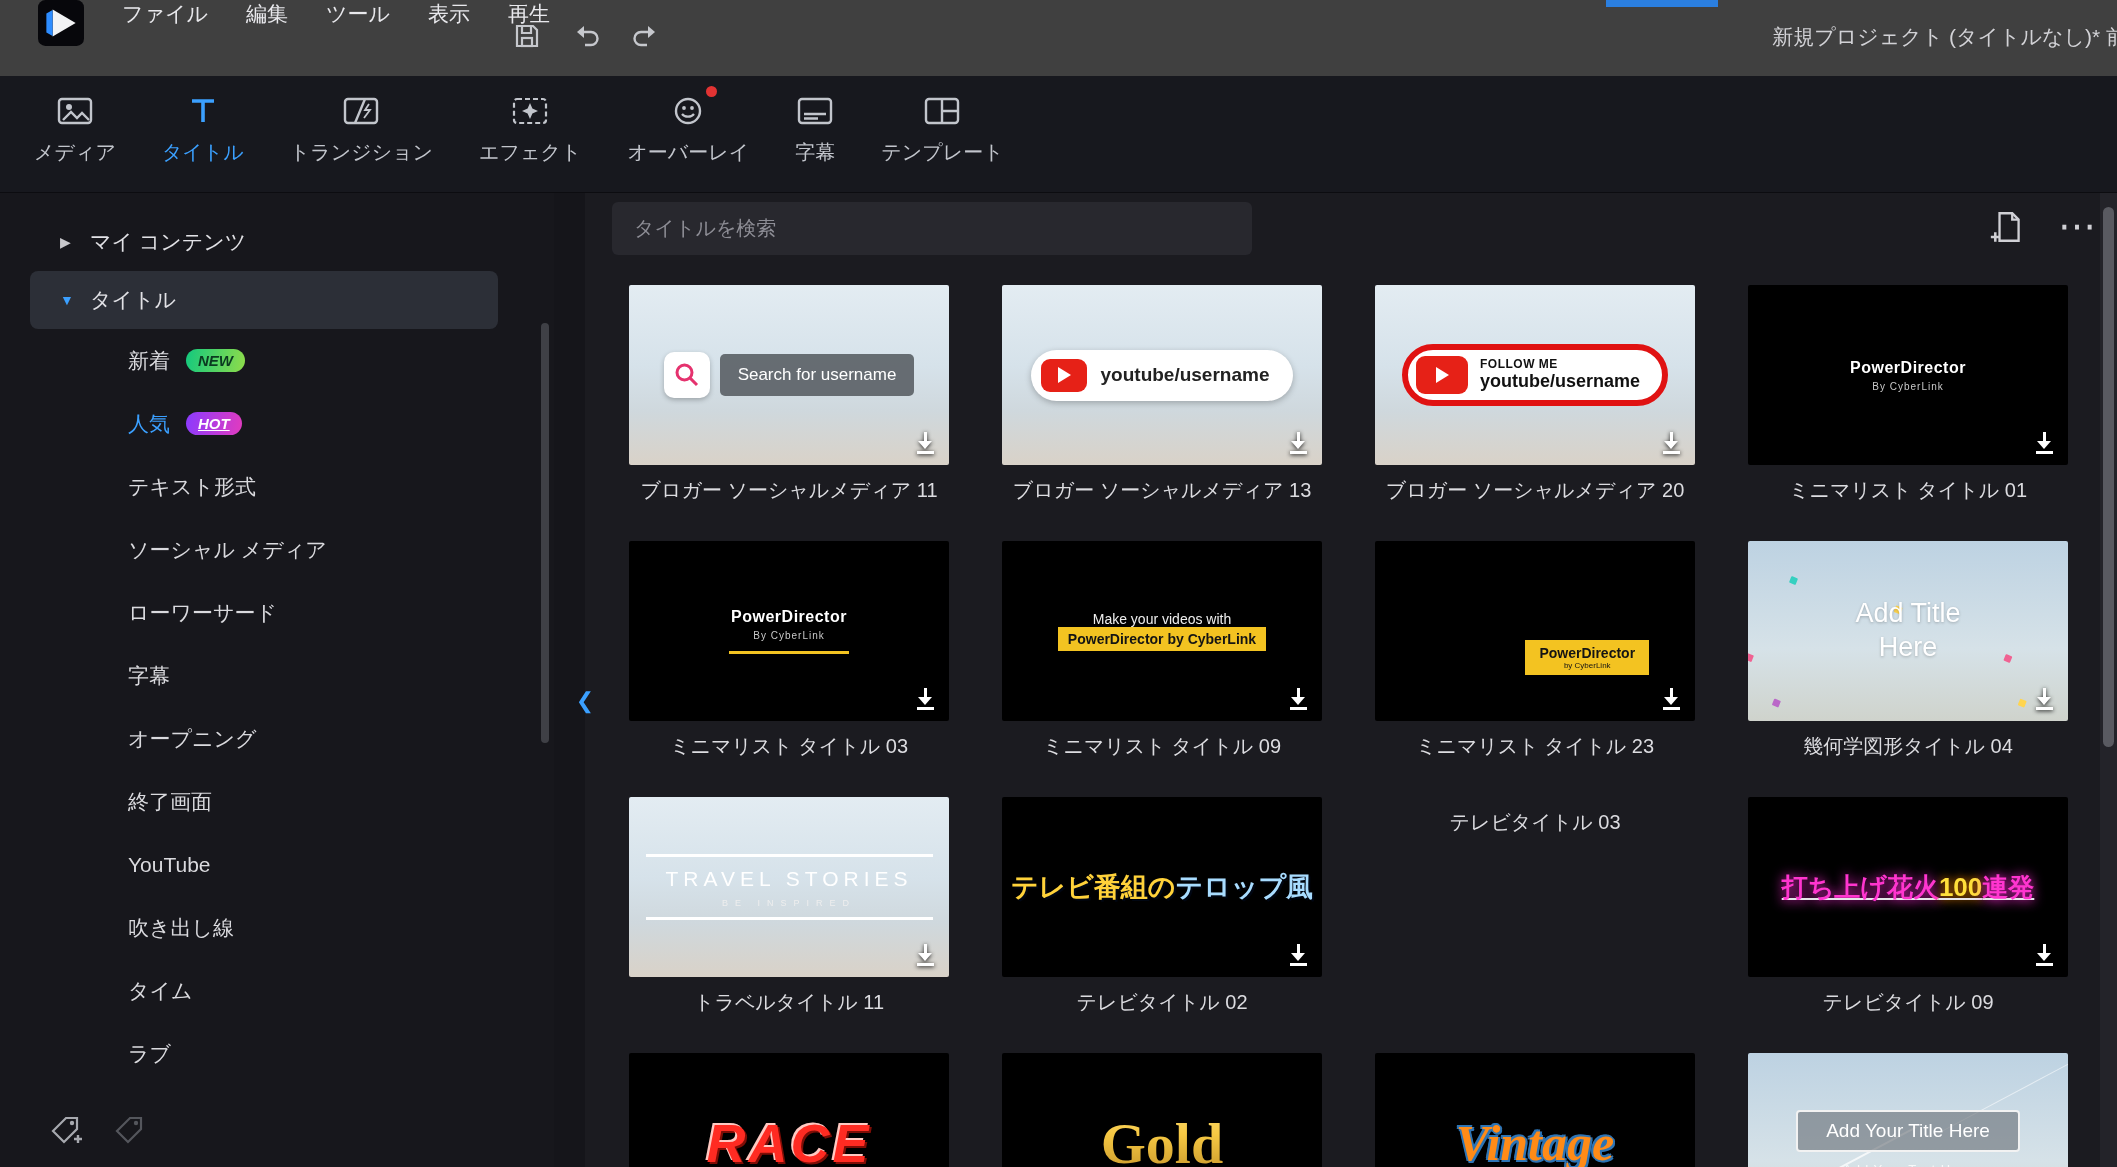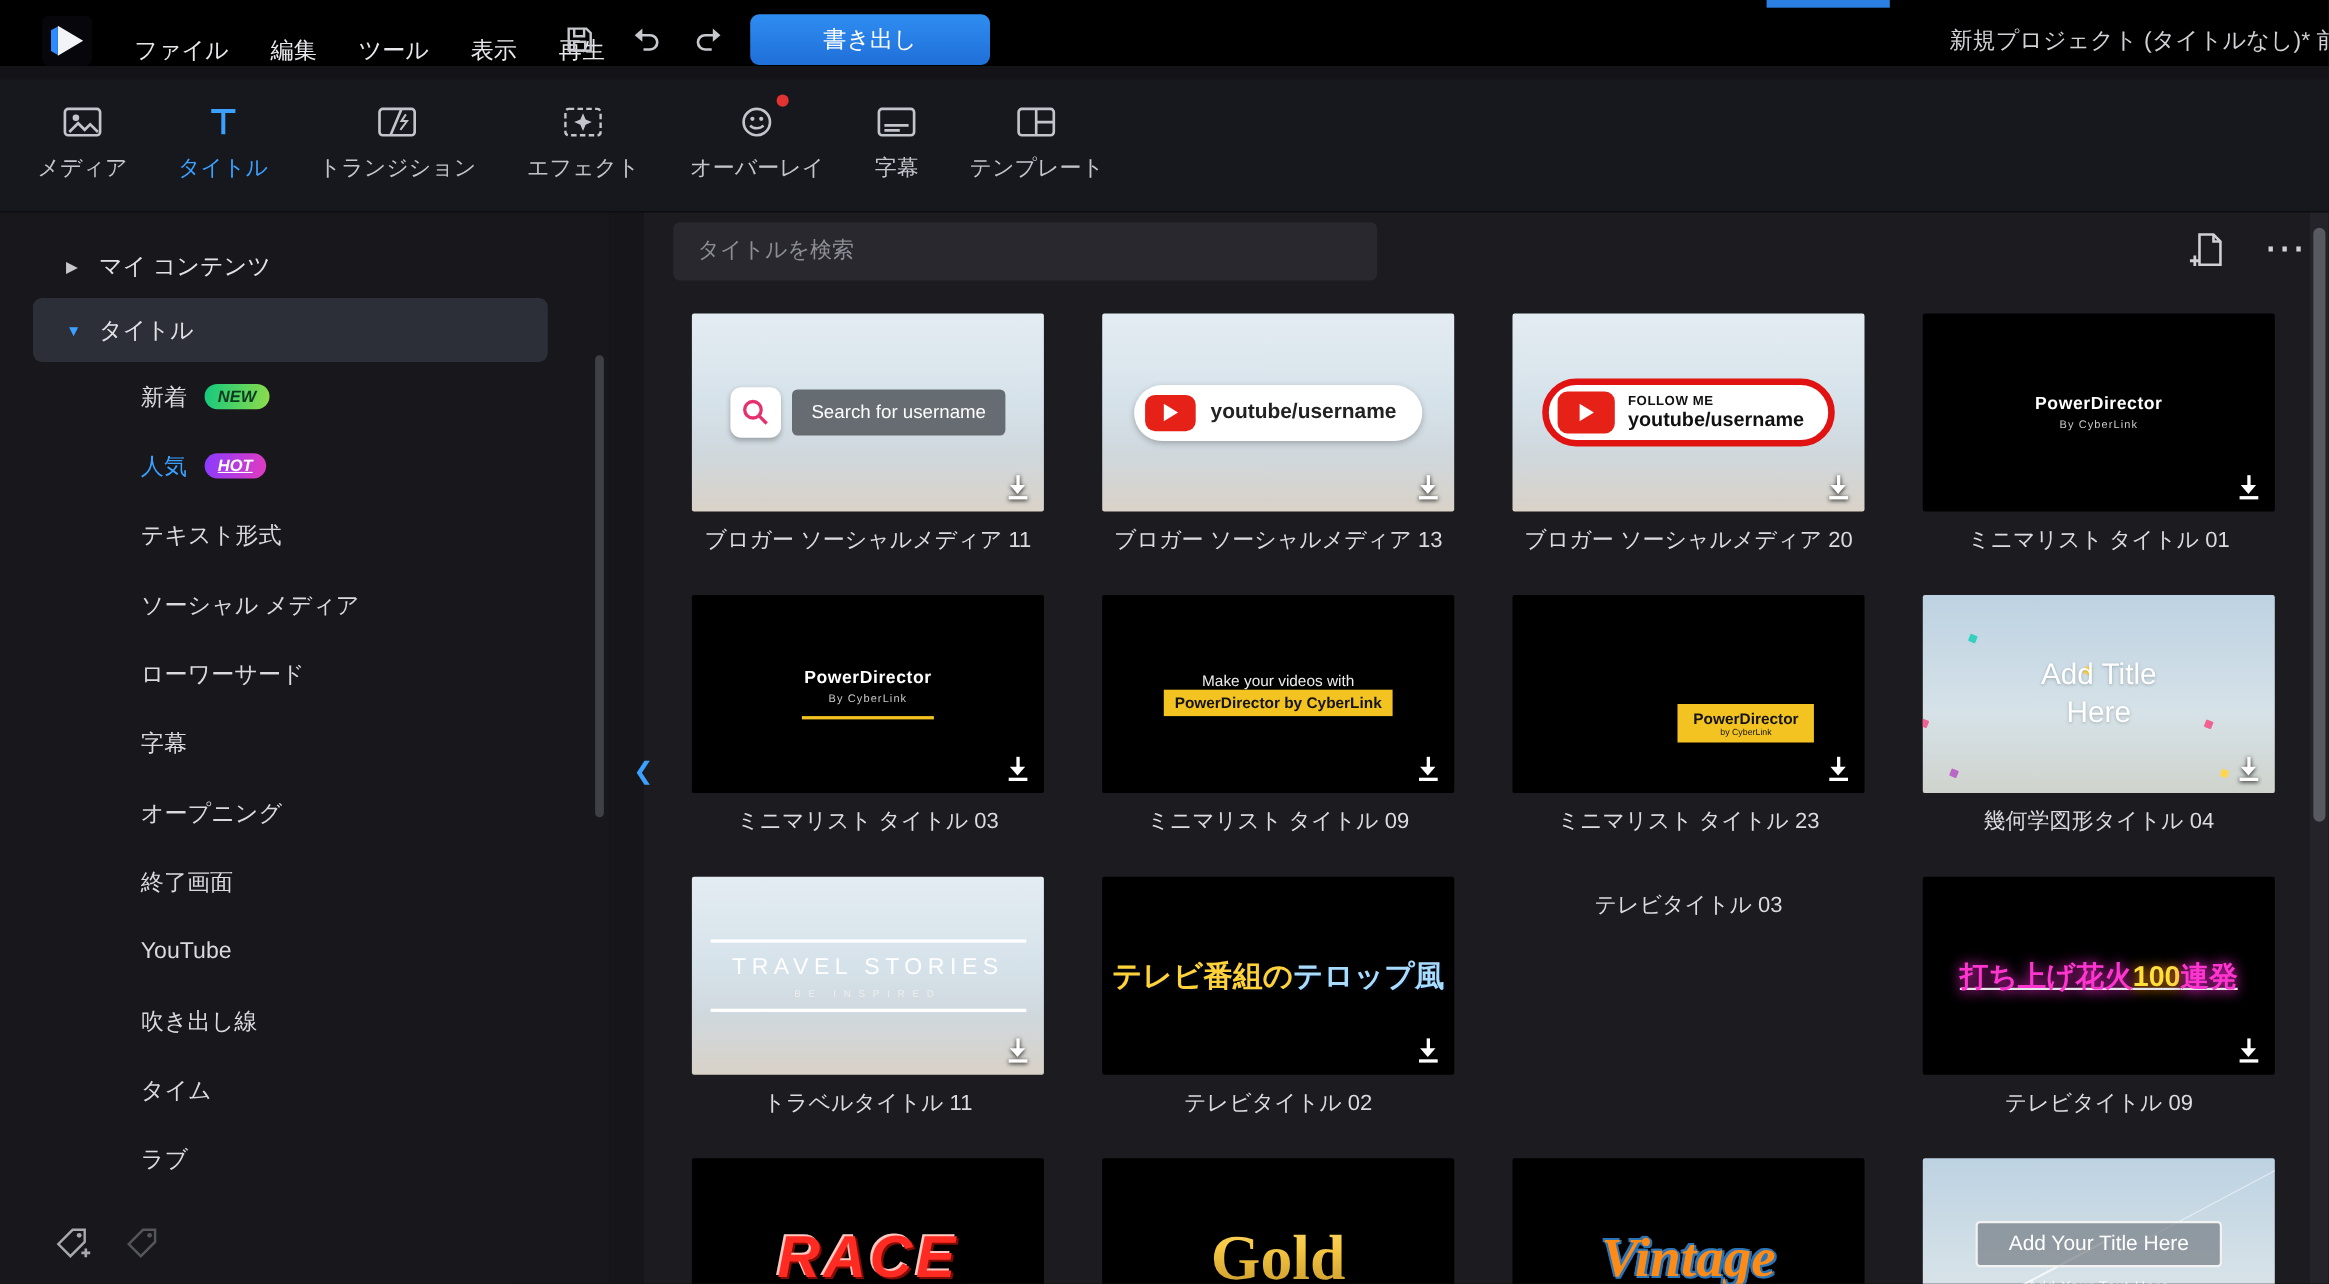--- a/index.html
+++ b/index.html
@@ -4,21 +4,21 @@
 <style>
   * { box-sizing: border-box; margin: 0; padding: 0; }
   html,body { width: 2117px; height: 1167px; }
   body {
     position: relative; overflow: hidden;
     background: #141418; color: #e6e6ea;
     font-family: "Liberation Sans", sans-serif;
   }
 
   
-  .titlebar { position:absolute; left:0; top:0; width:100%; height:60px; background:#000000; display:flex; align-items:flex-end; z-index:5; }
+  .titlebar { position:absolute; left:0; top:0; width:100%; height:76px; background:#404040; display:flex; align-items:flex-start; z-index:5; }
   .logo { width:46px; height:46px; margin-left:38px; flex:0 0 auto; }
   .menus { display:flex; gap:38px; margin-left:38px; font-size:21px; color:#e8e8ec; }
   .menus span { cursor:default; }
   .tb-icon { position:absolute; top:21px; color:#c6c8cd; }
   .tb-icon svg { display:block; }
   .save { left:512px; }
   .undo { left:572px; }
   .redo { left:630px; }
   .export { position:absolute; left:682px; top:13px; width:218px; height:46px; border:none; border-radius:8px;
     background:linear-gradient(180deg,#2f8df0,#1f6fd8); color:#fff; font-size:21px; font-family:inherit; cursor:pointer; }
@@ -169,21 +169,20 @@
         <path d="M8 11 h11 a6.5 6.5 0 0 1 0 13 h-6" fill="none" stroke="currentColor" stroke-width="2.4"></path>
         <path d="M12 5 L5 11 l7 6 Z" fill="currentColor"></path>
       </svg>
   </span>
   <span class="tb-icon redo">
     <svg viewBox="0 0 30 30" width="30" height="30">
         <path d="M22 11 H11 a6.5 6.5 0 0 0 0 13 h6" fill="none" stroke="currentColor" stroke-width="2.4"></path>
         <path d="M18 5 l7 6 -7 6 Z" fill="currentColor"></path>
       </svg>
   </span>
-  <button class="export">書き出し</button>
   <div class="project">新規プロジェクト (タイトルなし)* 前</div>
   <div class="blue-strip"></div>
 </div>
 
 <div class="tabbar">
   <div class="tab">
     <span class="tab-ico">
       <svg viewBox="0 0 38 34" width="38" height="34">
           <rect x="3" y="5" width="32" height="24" rx="3" fill="none" stroke="currentColor" stroke-width="2.4"></rect>
           <circle cx="13" cy="13" r="3" fill="currentColor"></circle>

